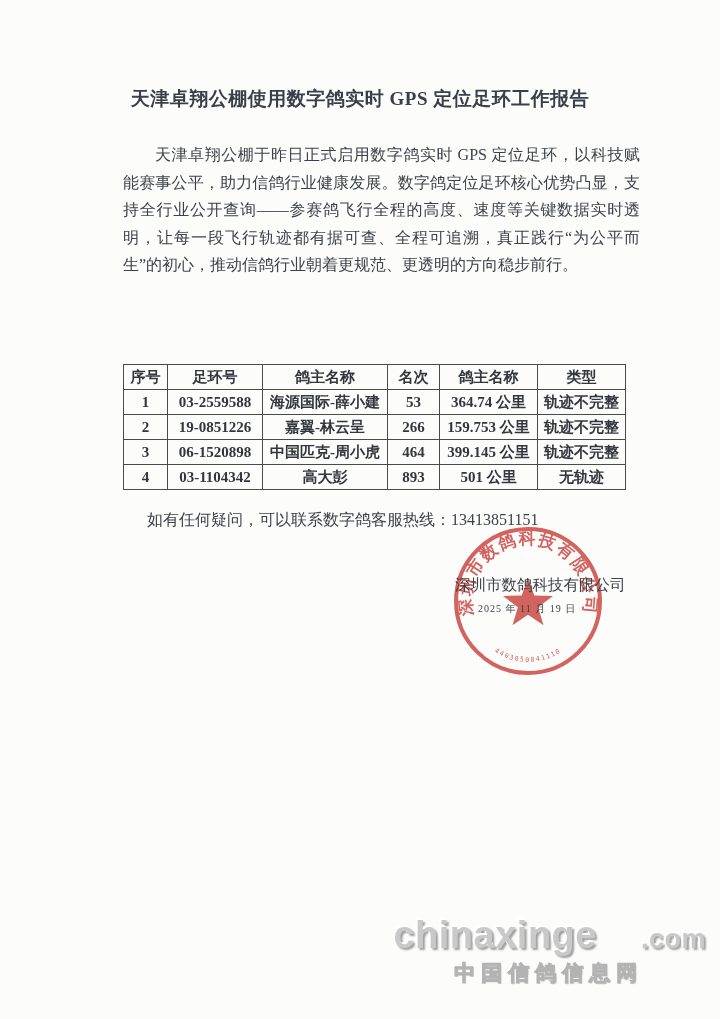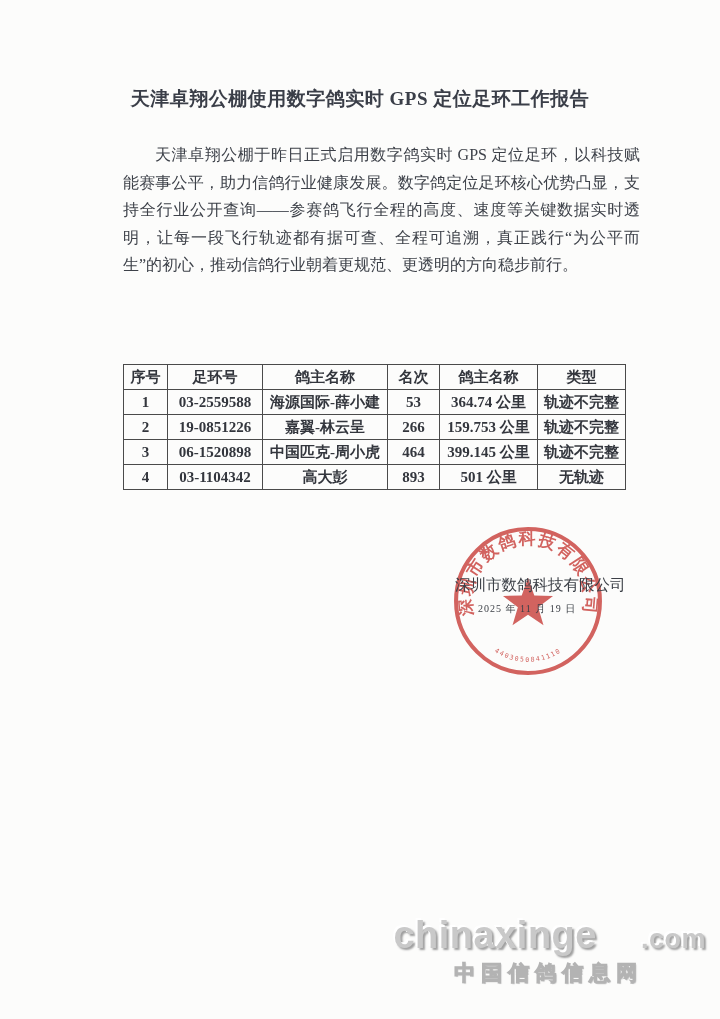--- a/index.html
+++ b/index.html
@@ -124,20 +124,21 @@
           <td>03-1104342</td>
           <td>高大彭</td>
           <td>893</td>
           <td>501 公里</td>
           <td>无轨迹</td>
         </tr>
       </tbody>
     </table>
   </div>
 
+  <p class="contact-line">如有任何疑问，可以联系数字鸽客服热线：13413851151</p>
 
   <svg class="company-stamp" viewBox="0 0 150 150" xmlns="http://www.w3.org/2000/svg">
     <defs>
       <path id="arcTop" d="M 22.4 94.2 A 56 56 0 1 1 127.6 94.2" fill="none"></path>
       <path id="arcBottom" d="M 36.4 121 A 60 60 0 0 0 113.6 121" fill="none"></path>
     </defs>
     <circle cx="75" cy="75" r="71" fill="none" stroke="#c9423e" stroke-width="4"></circle>
     <polygon points="75,52 81.2,69.5 99.7,70 85,81.2 90.3,99 75,88.5 59.7,99 65,81.2 50.3,70 68.8,69.5" fill="#c9423e"></polygon>
     <text class="stamp-arc-text" fill="#c9423e">
       <textPath href="#arcTop" startOffset="50%" text-anchor="middle">深圳市数鸽科技有限公司</textPath>

